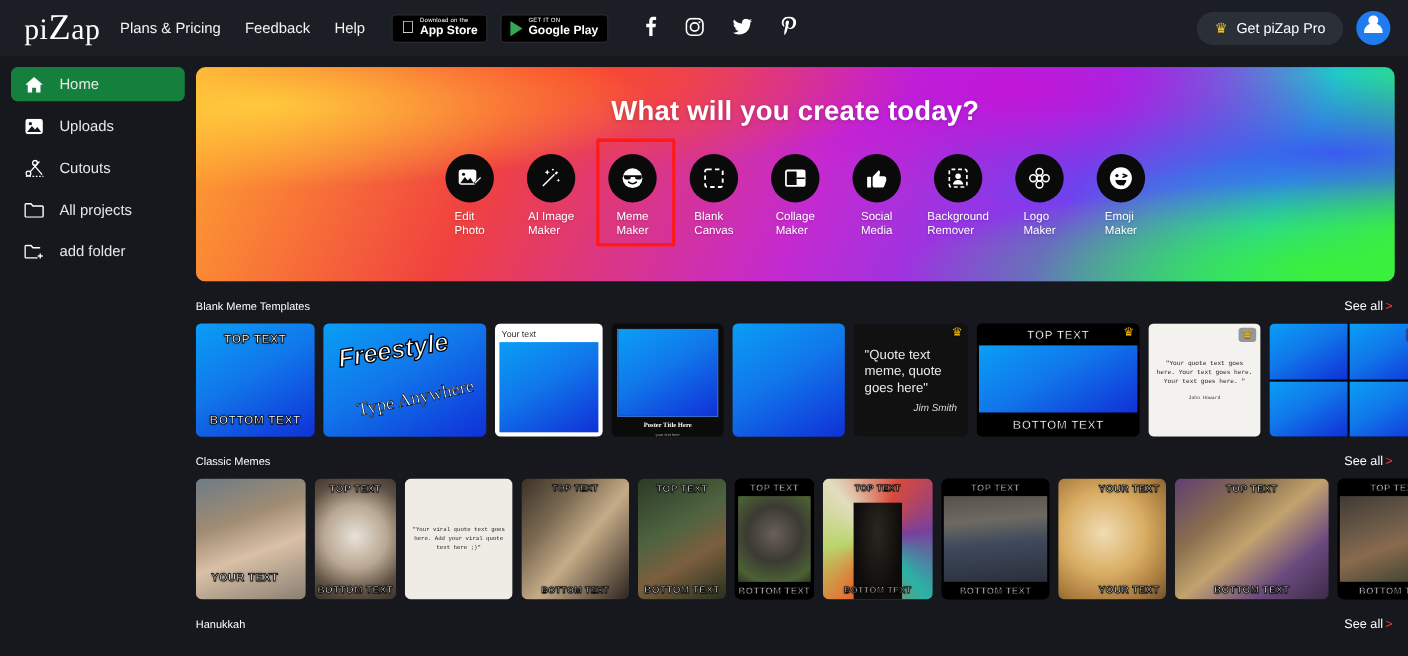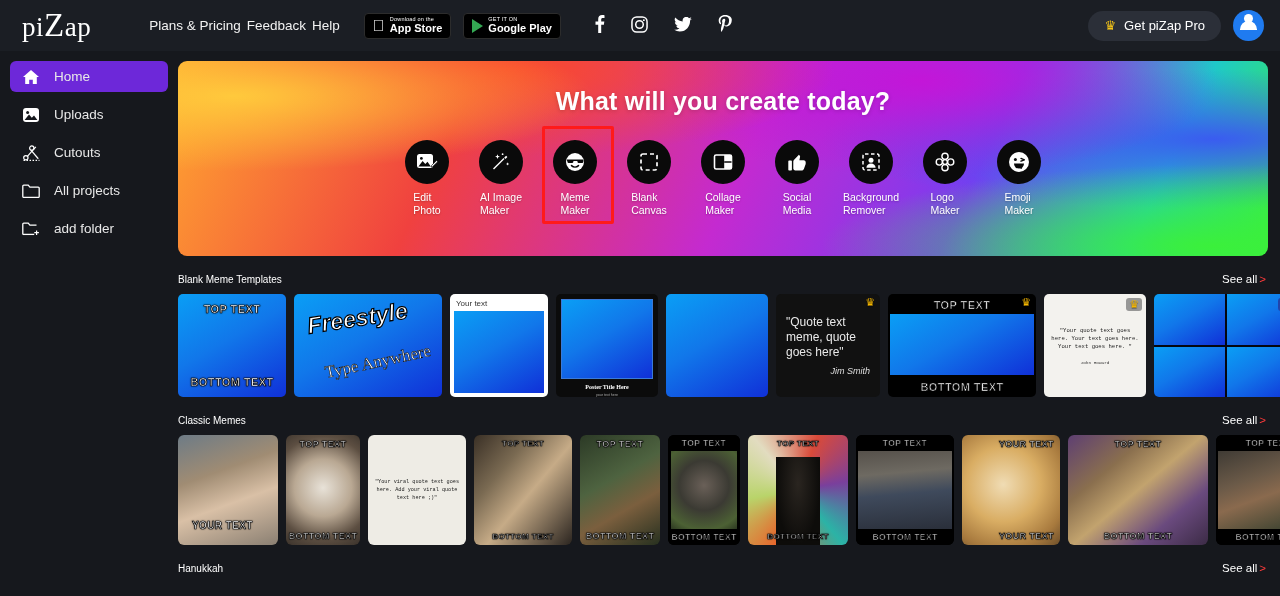--- a/index.html
+++ b/index.html
@@ -14,25 +14,25 @@
   .header {
     height: 51px; width: 1280px;
     background: #1b1e24;
     display: flex; align-items: center;
     padding: 0 18px 0 22px;
     position: relative;
   }
   .logo {
     font-family: "Liberation Serif", serif;
     font-size: 27px; color: #ffffff;
-    letter-spacing: .5px; margin-right: 58px;
+    letter-spacing: .5px; margin-right: 18px;
     user-select: none;
   }
   .logo .big { font-size: 33px; }
-  .navlinks { display: flex; align-items: center; gap: 6px; }
+  .navlinks { display: flex; align-items: center; gap: 22px; }
   .navlink {
     color: #f2f2f2; font-size: 13.5px; text-decoration: none;
     white-space: nowrap;
   }
   .storebtns { display: flex; align-items: center; gap: 12px; margin-left: 24px; }
   .storebtn {
     height: 26px; background: #000; border-radius: 4px;
     display: flex; align-items: center; gap: 5px;
     padding: 0 8px; border: 1px solid #2c2c2c;
   }
@@ -78,21 +78,21 @@
   .main { display: flex; height: 545px; }
 
   
   .sidebar { width: 178px; padding: 10px 10px 0 10px; flex-shrink: 0; }
   .side-item {
     display: flex; align-items: center; gap: 14px;
     height: 31px; padding: 0 12px; border-radius: 6px;
     color: #e8e8e8; font-size: 13.5px; cursor: pointer;
     margin-bottom: 7px;
   }
-  .side-item.active { background: #6d28d9; }
+  .side-item.active { background: #15803d; }
   .side-ic { width: 18px; display: flex; align-items: center; justify-content: center; }
   .side-ic svg { display: block; }
 
   
   .content { flex: 1; padding: 10px 12px 0 0; overflow: hidden; }
 
   
   .hero {
     height: 195px; border-radius: 9px; position: relative;
     overflow: hidden;

